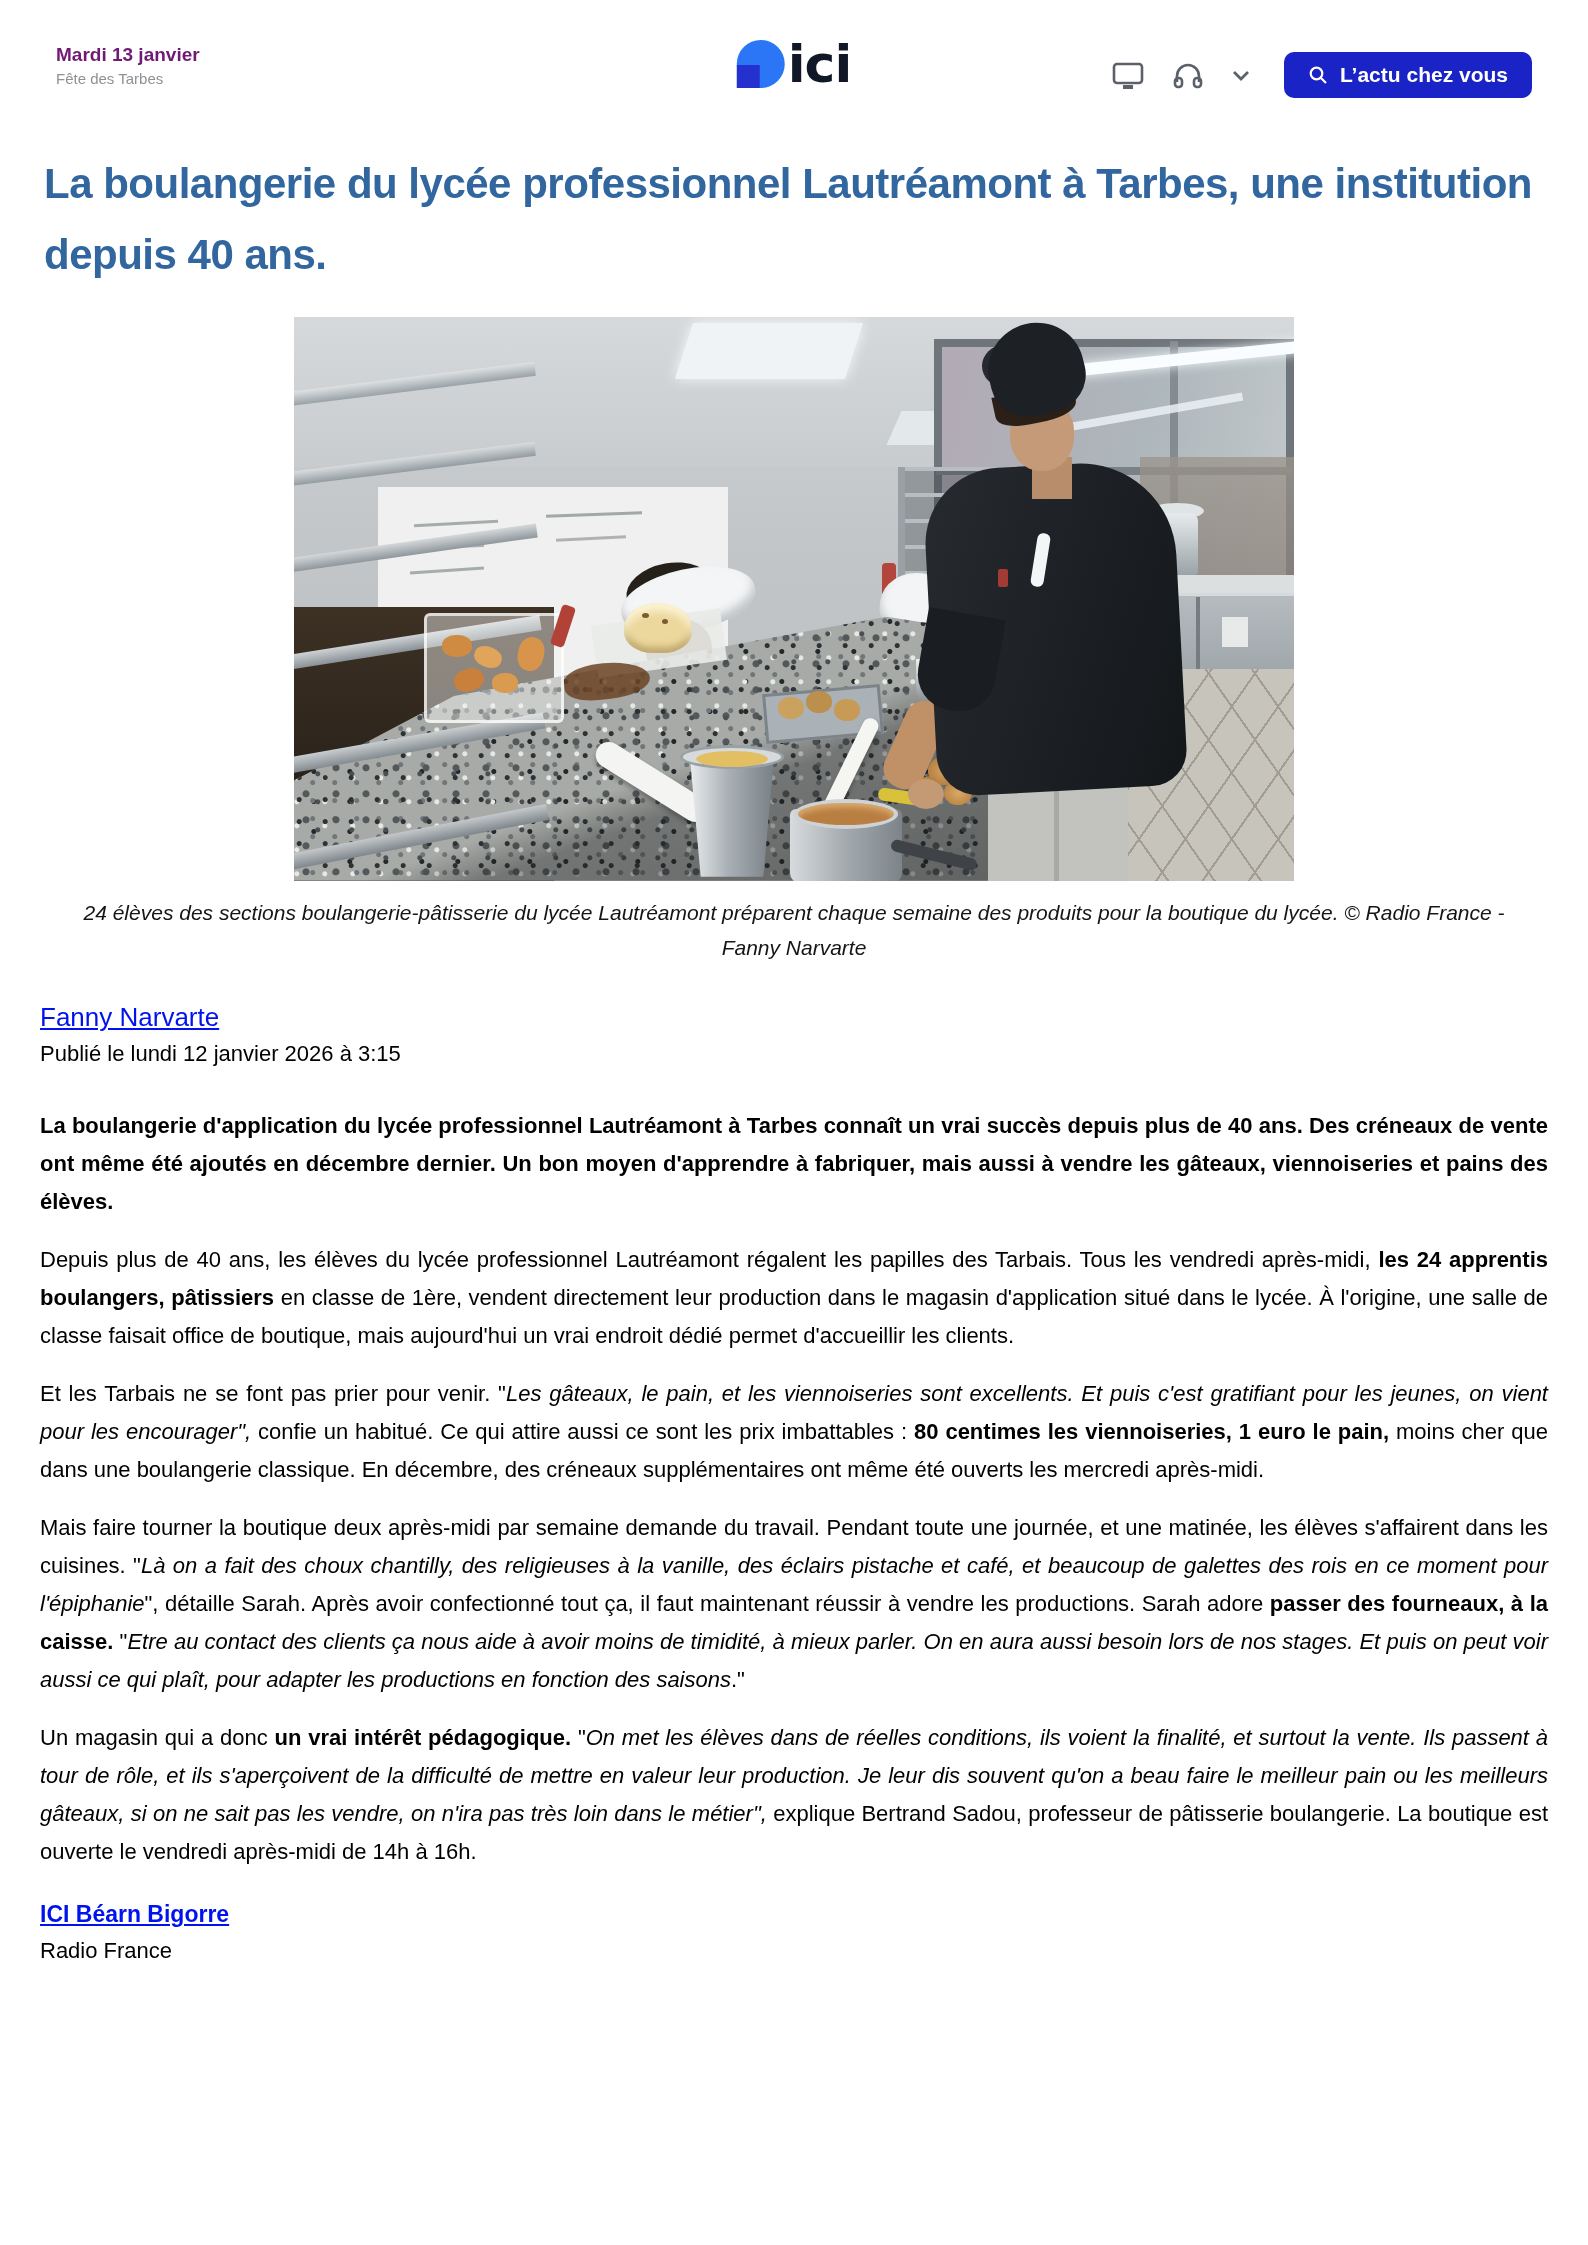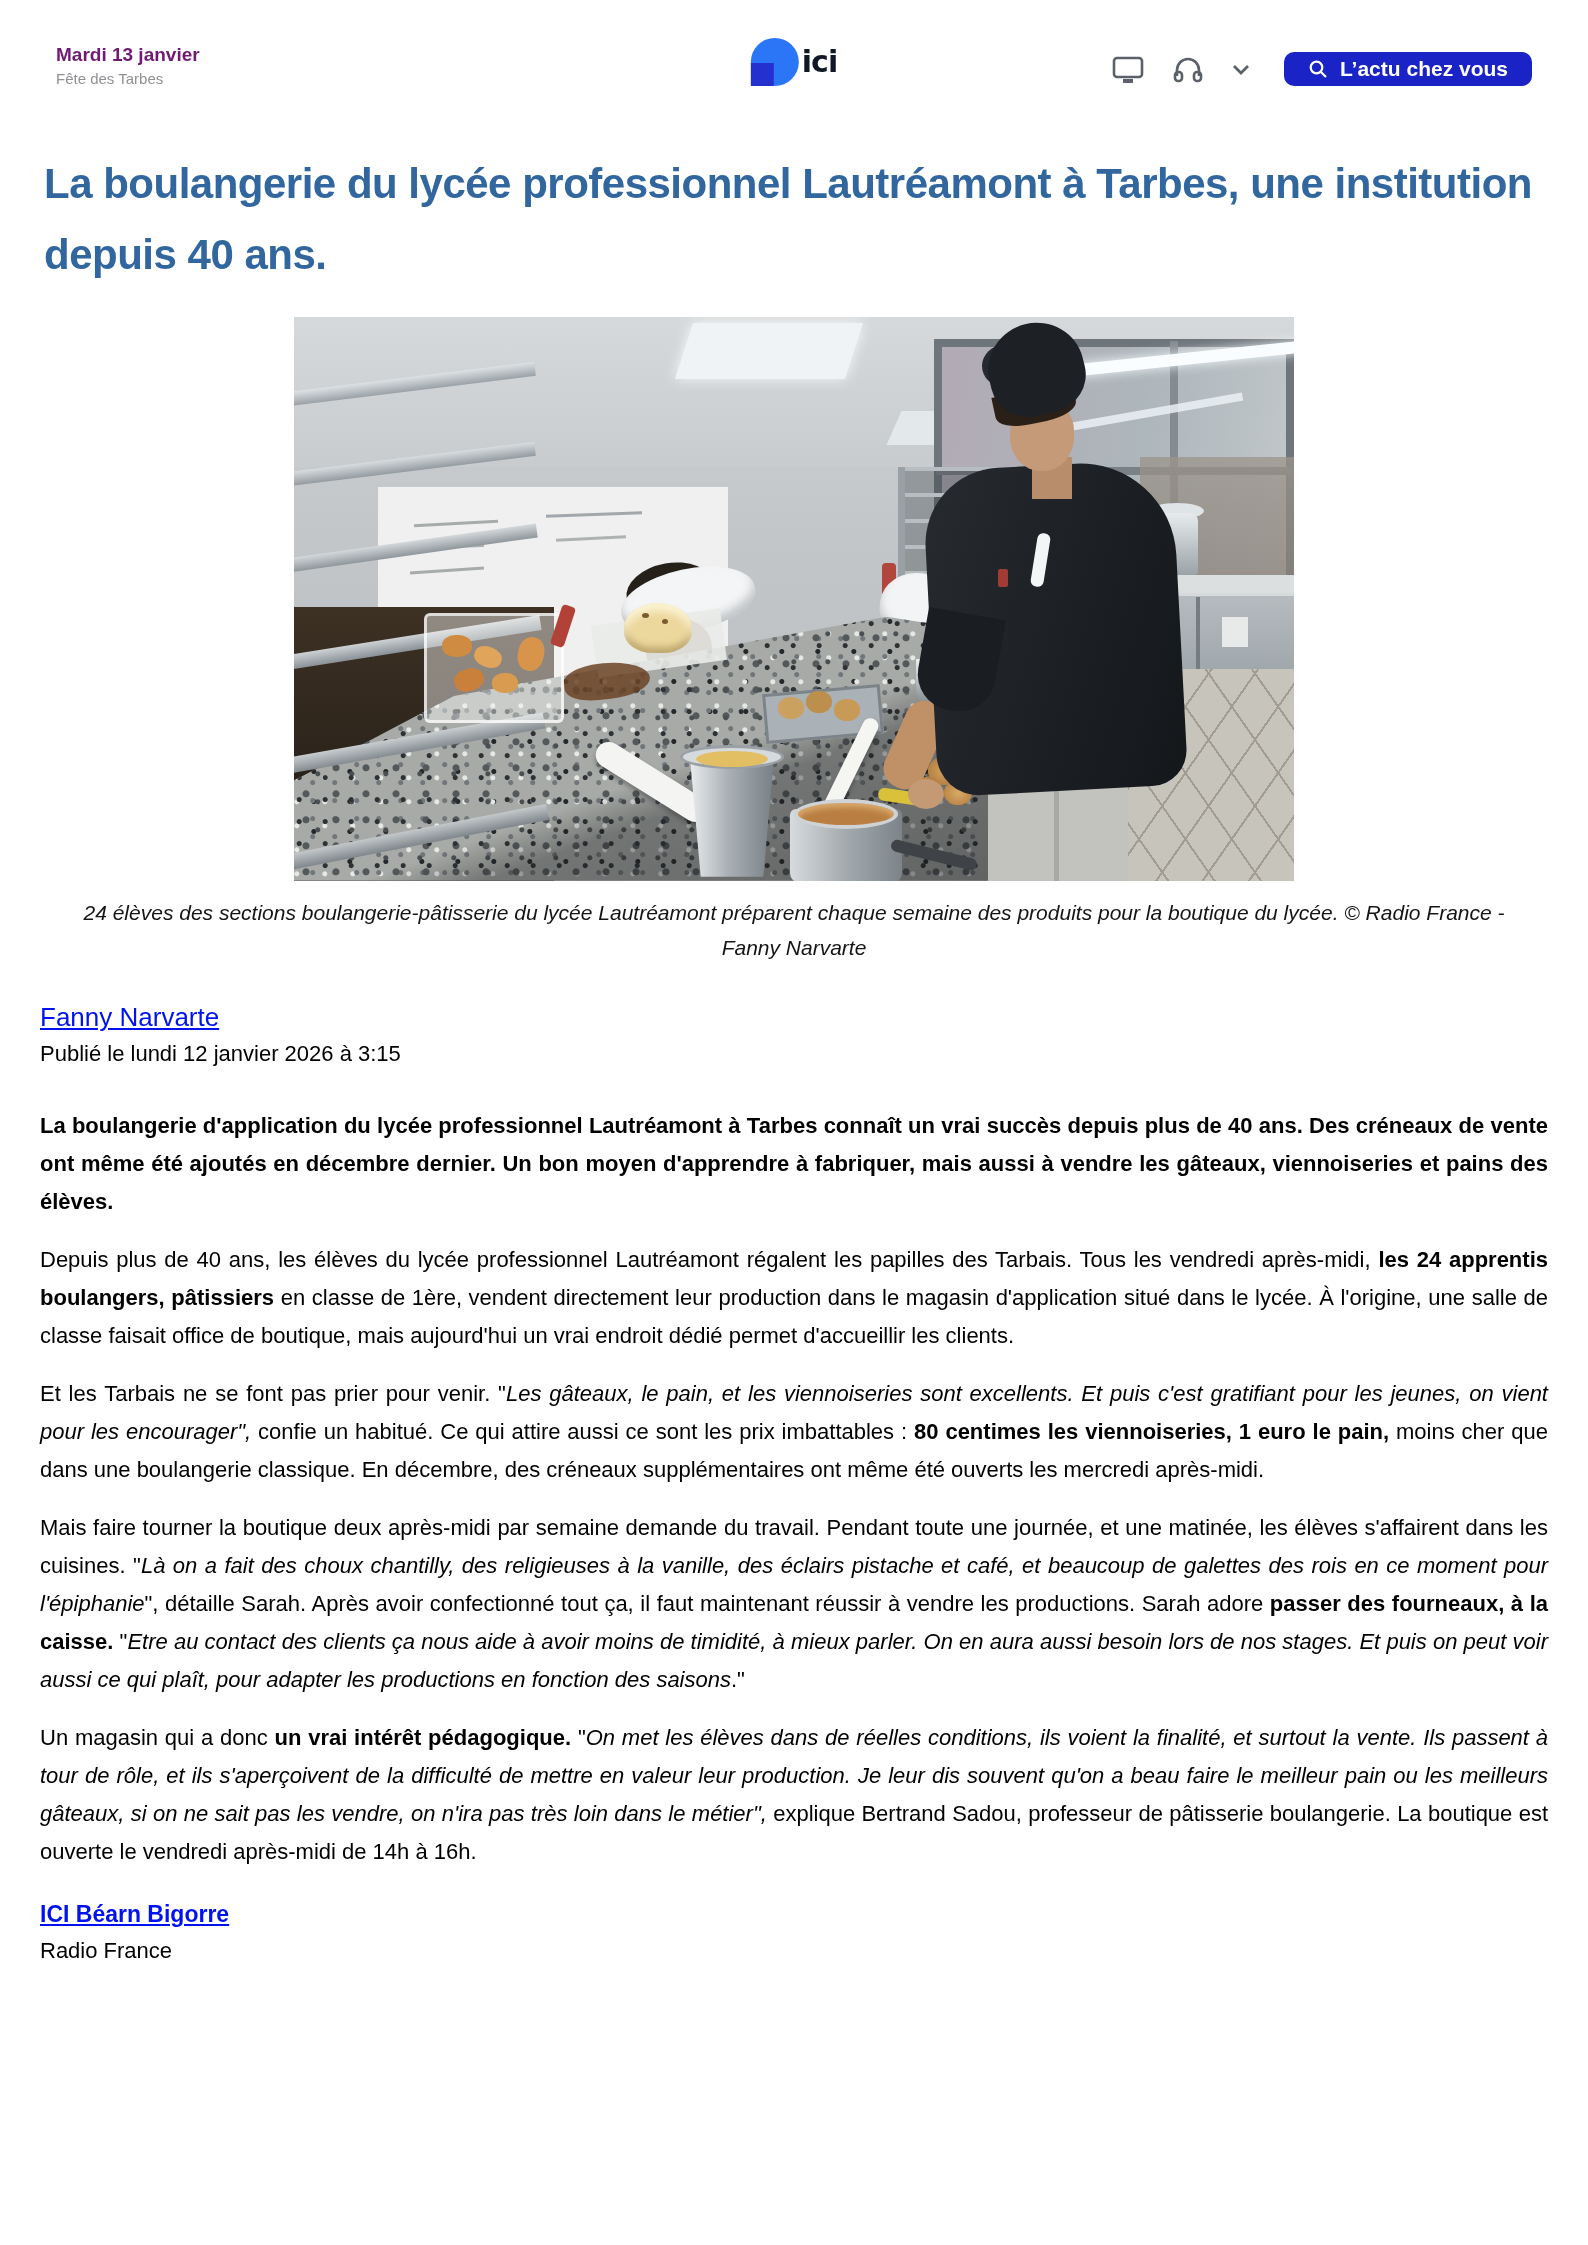--- a/index.html
+++ b/index.html
@@ -11,25 +11,25 @@
   }
   
   .header { position:relative; height:118px; padding:44px 56px 0; display:flex; align-items:flex-start; }
   .date-block { line-height:1.2; }
   .date { font-size:19px; font-weight:700; color:#701a75; }
   .saint { font-size:15px; color:#8f9194; margin-top:3px; }
   .logo { position:absolute; left:50%; top:38px; transform:translateX(-50%); display:flex; align-items:center; }
   .logo-mark { position:relative; width:48px; height:48px; }
   .logo-circle { position:absolute; inset:0; border-radius:50%; background:#2b76f6; }
   .logo-square { position:absolute; left:0; bottom:0; width:23px; height:23px; background:#2431ce; }
-  .logo-text { font-family:"DejaVu Sans",sans-serif; font-size:30px; font-weight:800; color:#101726; line-height:1; margin-left:3px; letter-spacing:-1px; }
+  .logo-text { font-family:"DejaVu Sans",sans-serif; font-size:52px; font-weight:800; color:#101726; line-height:1; margin-left:3px; letter-spacing:-1px; }
   .actions { margin-left:auto; display:flex; align-items:center; gap:27px; padding-top:8px; }
   .icon-btn { background:none; border:none; cursor:pointer; display:flex; align-items:center; }
   .cta { display:flex; align-items:center; gap:12px; background:#1a23c6; color:#fff; border:none;
-         border-radius:10px; height:34px; padding:16px 24px; font-size:21px; font-weight:600; cursor:pointer;
+         border-radius:10px; height:46px; padding:16px 24px; font-size:21px; font-weight:600; cursor:pointer;
          font-family:"Liberation Sans","DejaVu Sans",sans-serif; margin-left:6px; }
   
   h1.title { margin:30px auto 0; width:1500px; text-align:left; color:#31669f;
              font-size:42px; line-height:1.7; font-weight:700; letter-spacing:-0.5px; }
   
   figure { margin-top:26px; }
   .photo { position:relative; width:1000px; height:564px; margin:0 auto; overflow:hidden; background:#c6cacc; }
   .photo div { position:absolute; }
   figcaption { margin:14px auto 0; width:1480px; font-style:italic; font-size:21px; line-height:1.7;
                text-align:center; color:#151515; }

